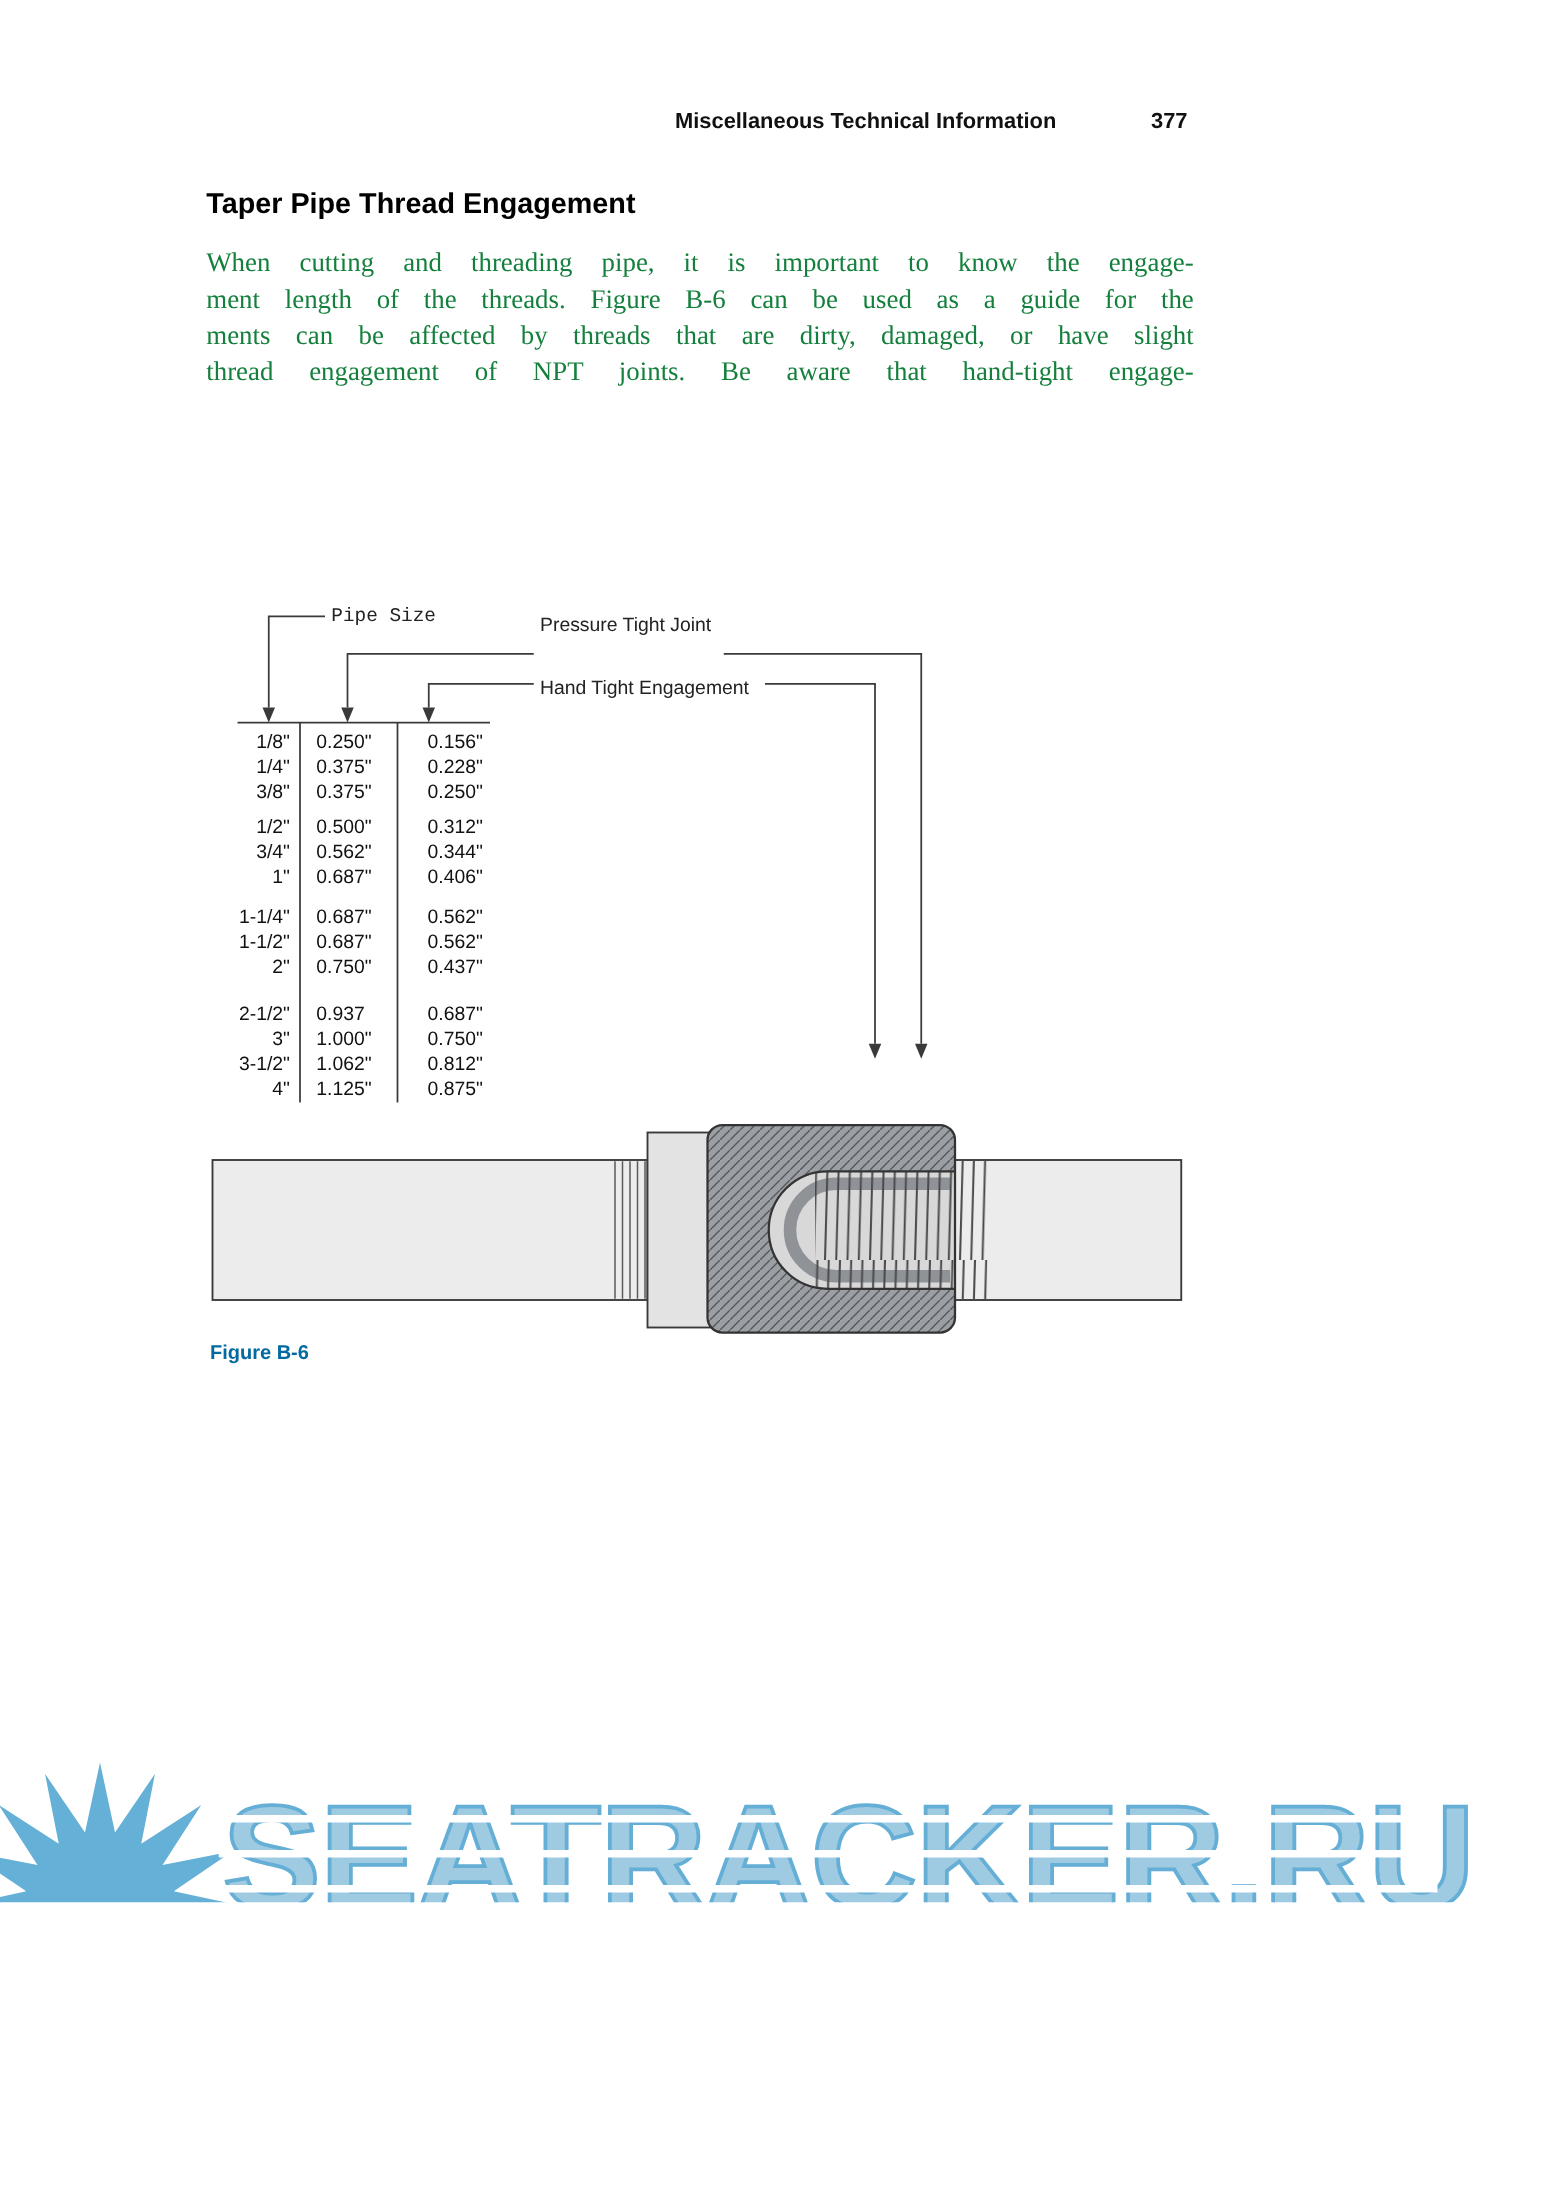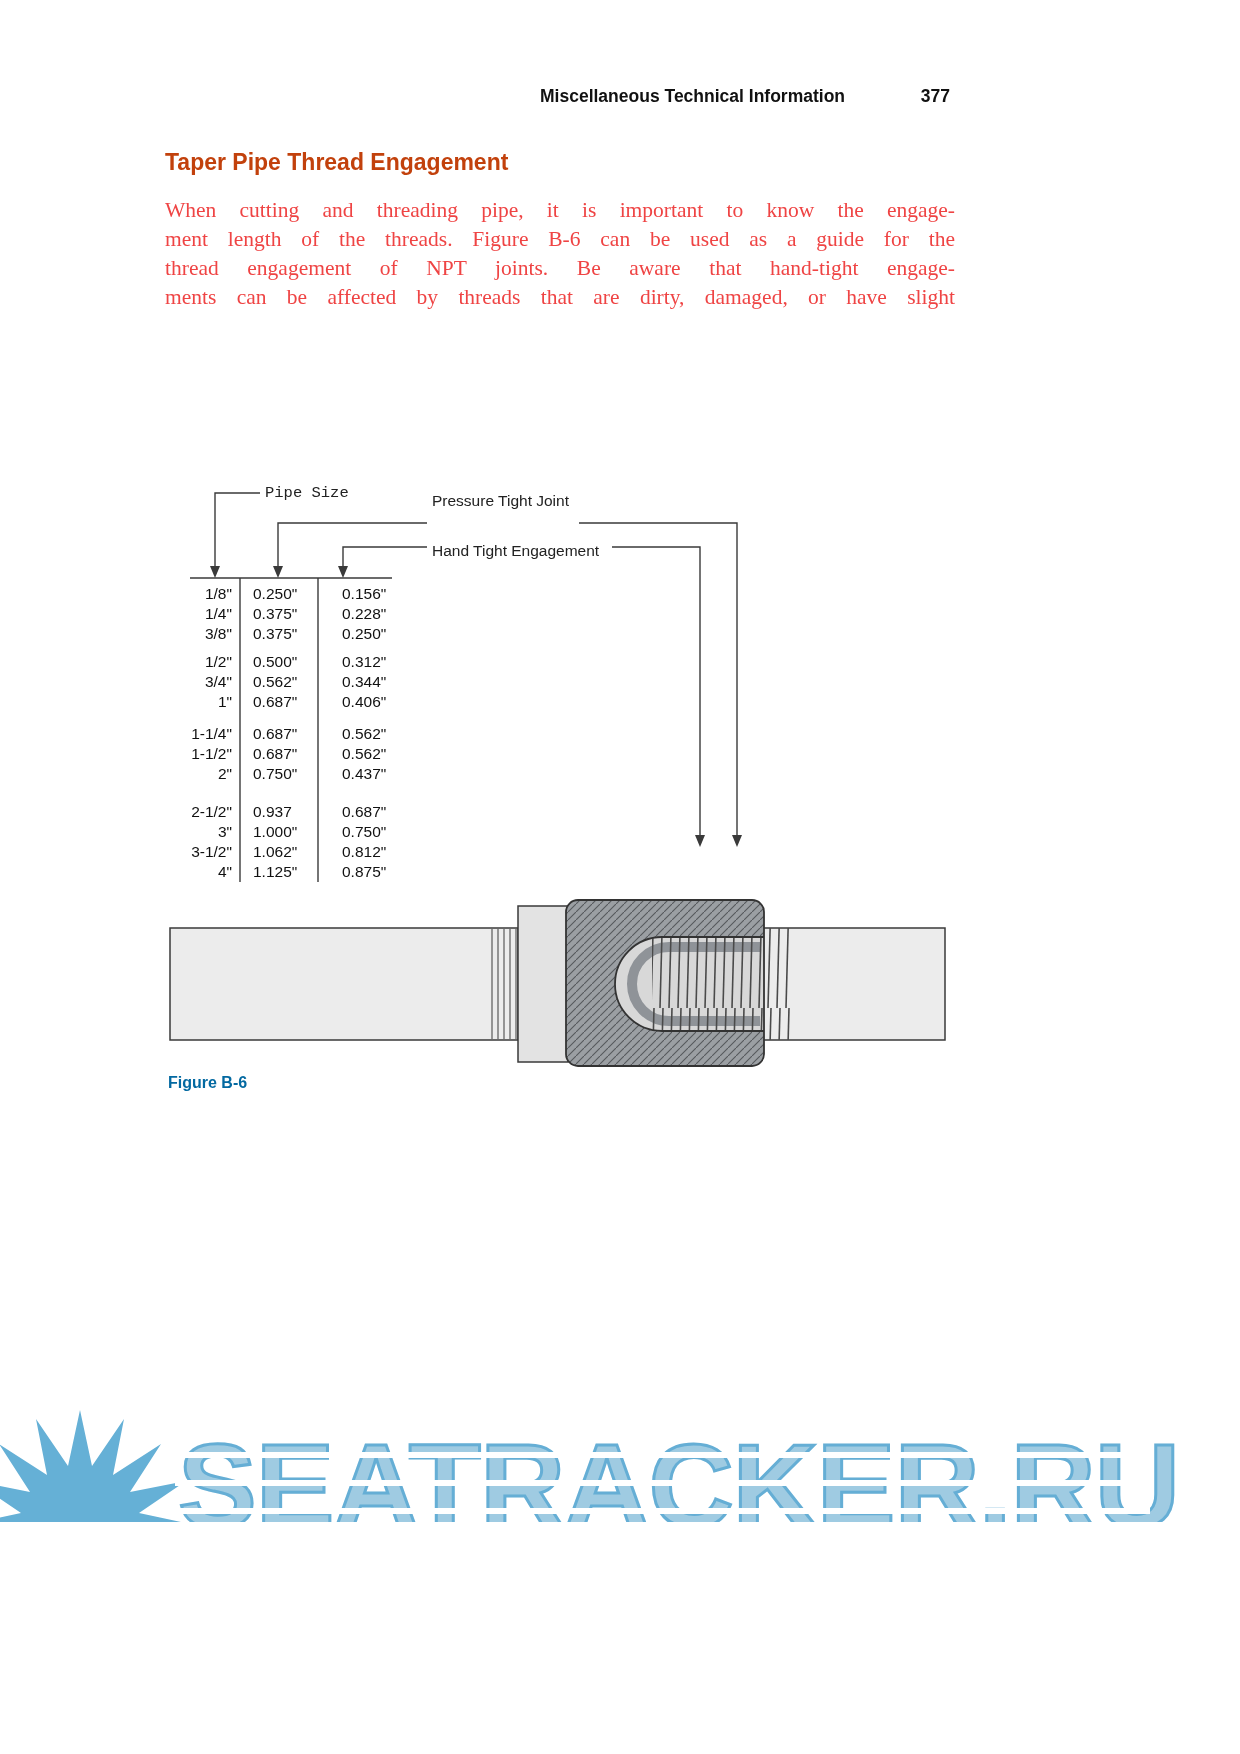--- a/index.html
+++ b/index.html
@@ -16,28 +16,28 @@
   .page-header{
     position:absolute;
     left:540px; top:86px; width:410px;
     display:flex; justify-content:space-between; align-items:baseline;
     font-weight:bold; font-size:17.5px; color:#111;
   }
   
   .section-heading{
     position:absolute;
     left:165px; top:149px; margin:0;
-    font-size:23px; font-weight:bold; color:#c2410c;
+    font-size:23px; font-weight:bold; color:#000000;
   }
   
   .body-text{
     position:absolute;
     left:165px; top:196px; width:790px;
     font-family:"Liberation Serif",serif;
-    font-size:21.5px; line-height:29px; color:#ef4444;
+    font-size:21.5px; line-height:29px; color:#15803d;
   }
   .body-text .pline{white-space:normal;}
   .body-text .pline.j{text-align:justify; text-align-last:justify;}
   
   .fig-label{
     position:absolute;
     font-size:15.5px; color:#222; white-space:nowrap;
   }
   .label-pipe-size{left:265px; top:484px;font-family:Liberation Mono, monospace;}
   .label-ptj{left:432px; top:492px;}
@@ -93,22 +93,22 @@
   <div class="page-header">
     <span>Miscellaneous Technical Information</span>
     <span>377</span>
   </div>
 
   <h1 class="section-heading">Taper Pipe Thread Engagement</h1>
 
   <div class="body-text">
     <div class="pline j">When cutting and threading pipe, it is important to know the engage-</div>
     <div class="pline j">ment length of the threads. Figure B-6 can be used as a guide for the</div>
+    <div class="pline j">ments can be affected by threads that are dirty, damaged, or have slight</div>
     <div class="pline j">thread engagement of NPT joints. Be aware that hand-tight engage-</div>
-    <div class="pline j">ments can be affected by threads that are dirty, damaged, or have slight</div>
   </div>
 
   <svg class="figure-svg" viewBox="0 0 1000 1100" width="1000" height="1100" xmlns="http://www.w3.org/2000/svg">
     <defs>
       <pattern id="threads" patternUnits="userSpaceOnUse" width="9" height="112">
         <path d="M6,0 L3,112" stroke="#4a4a4a" stroke-width="1.6" fill="none"></path>
       </pattern>
       <pattern id="hatch" patternUnits="userSpaceOnUse" width="8" height="8">
         <path d="M0,8 L8,0" stroke="#55585c" stroke-width="1.1" fill="none"></path>
       </pattern>

